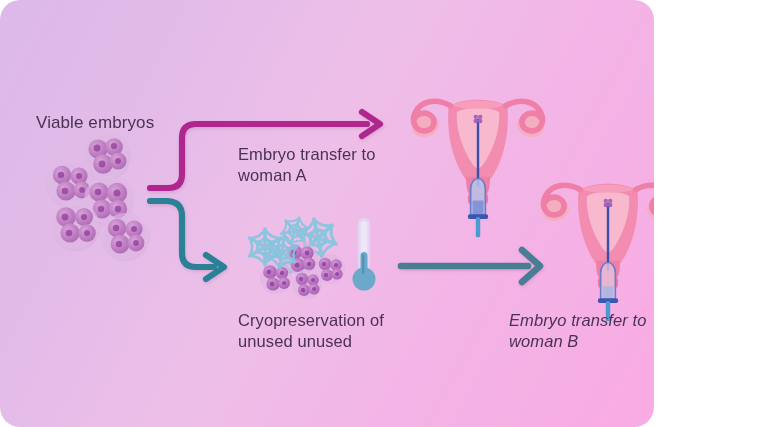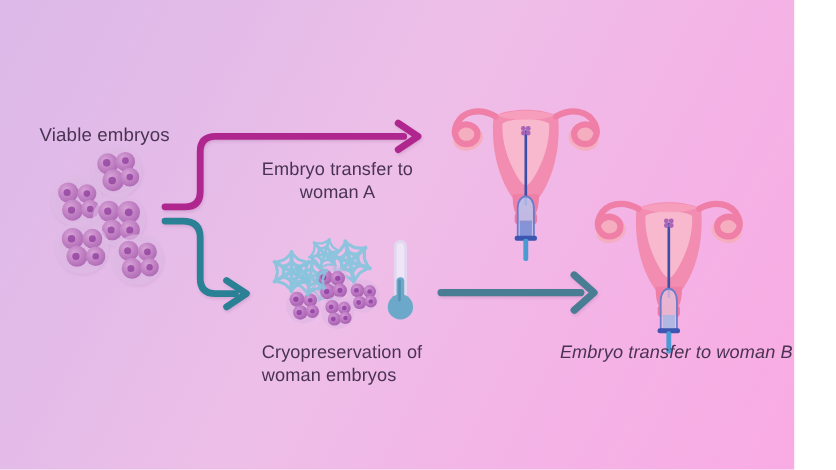--- a/index.html
+++ b/index.html
@@ -7,43 +7,44 @@
     margin: 0;
     padding: 0;
     background: #ffffff;
   }
   body {
     font-family: "Liberation Sans", sans-serif;
   }
 
   #stage {
     position: relative;
-    width: 722px;
+    width: 654px;
     height: 427px;
     overflow: hidden;
     background: linear-gradient(118deg,
                 #dcb9e9 0%,
                 #e3bbe8 22%,
                 #edbfe8 45%,
                 #f3b4e6 70%,
                 #f9abe3 100%);
+    border-radius: 20px;
   }
 
   
   .label {
     position: absolute;
     color: #4a3352;
     font-size: 16.5px;
     line-height: 1.28;
     letter-spacing: .1px;
     white-space: pre-line;
     font-family: "Liberation Sans", sans-serif;
   }
   #lbl-viable       { left: 36px;  top: 112px; font-size: 17px; }
-  #lbl-transfer-a   { left: 238px; top: 144px; text-align: center; }
+  #lbl-transfer-a   { left: 238px; top: 144px; }
   #lbl-cryo         { left: 238px; top: 310px; }
   #lbl-transfer-b   { left: 509px; top: 310px; font-style: italic; }
 
   
   .lay {
     position: absolute;
     left: 0; top: 0;
     width: 760px; height: 427px;
     overflow: visible;
   }
@@ -345,17 +346,17 @@
       </g>
     </g>
   </svg>
 
   <div class="label" id="lbl-viable">Viable embryos</div>
 
   <div class="label" id="lbl-transfer-a">Embryo transfer to
 woman A</div>
 
   <div class="label" id="lbl-cryo">Cryopreservation of
-woman embryos</div>
+unused unused</div>
 
   <div class="label" id="lbl-transfer-b">Embryo transfer to woman B</div>
 
 </div>
 
 </body></html>

